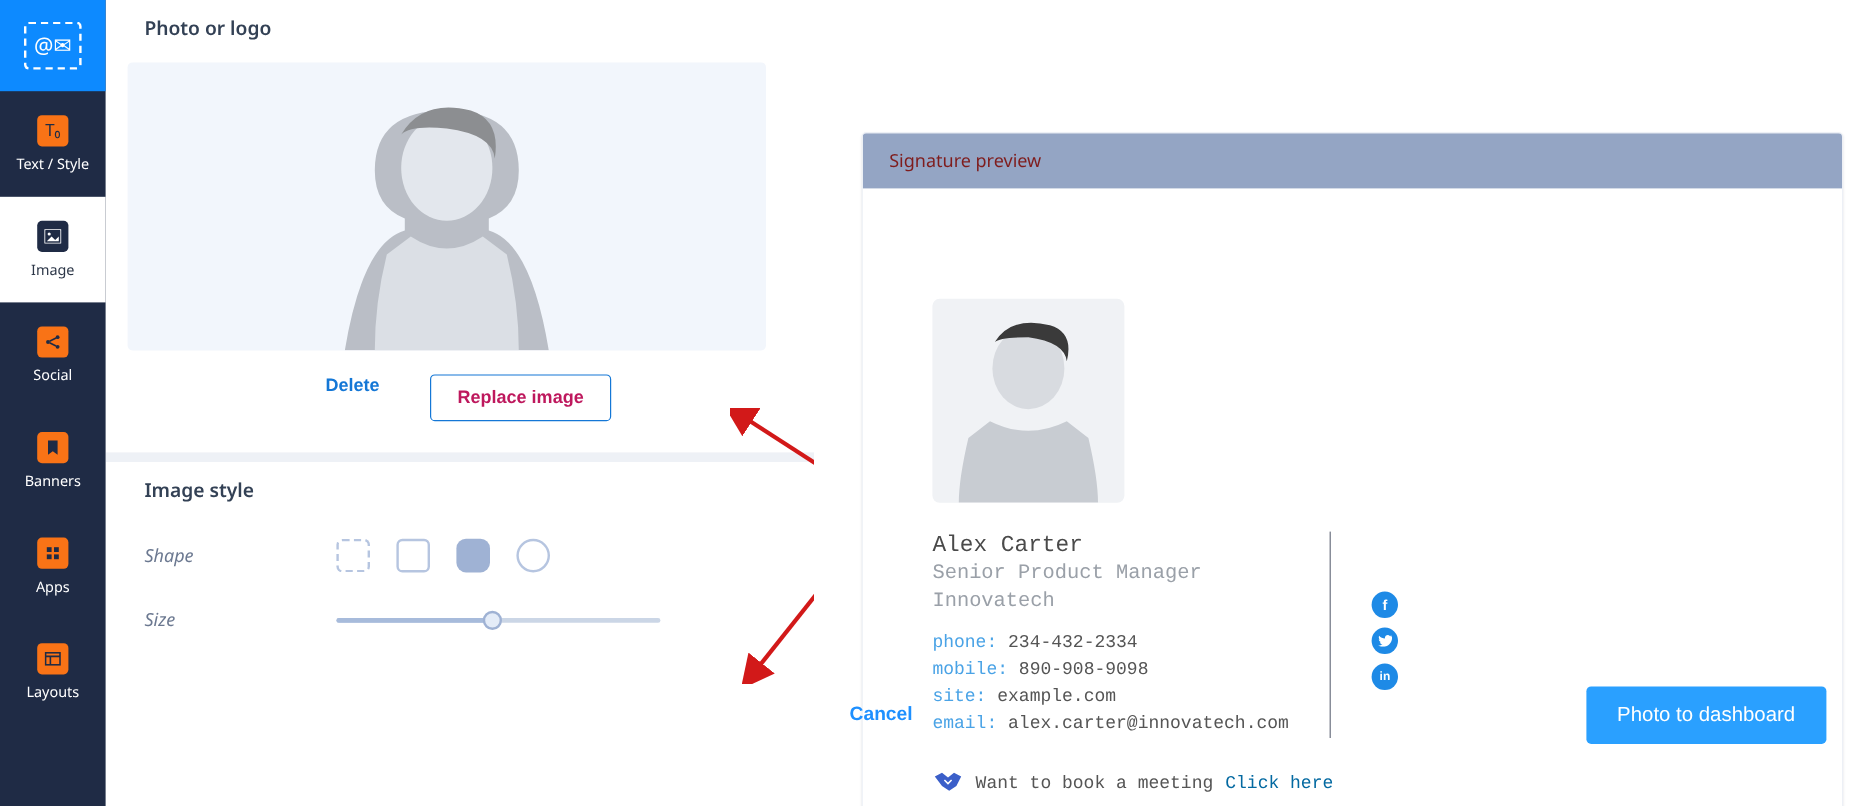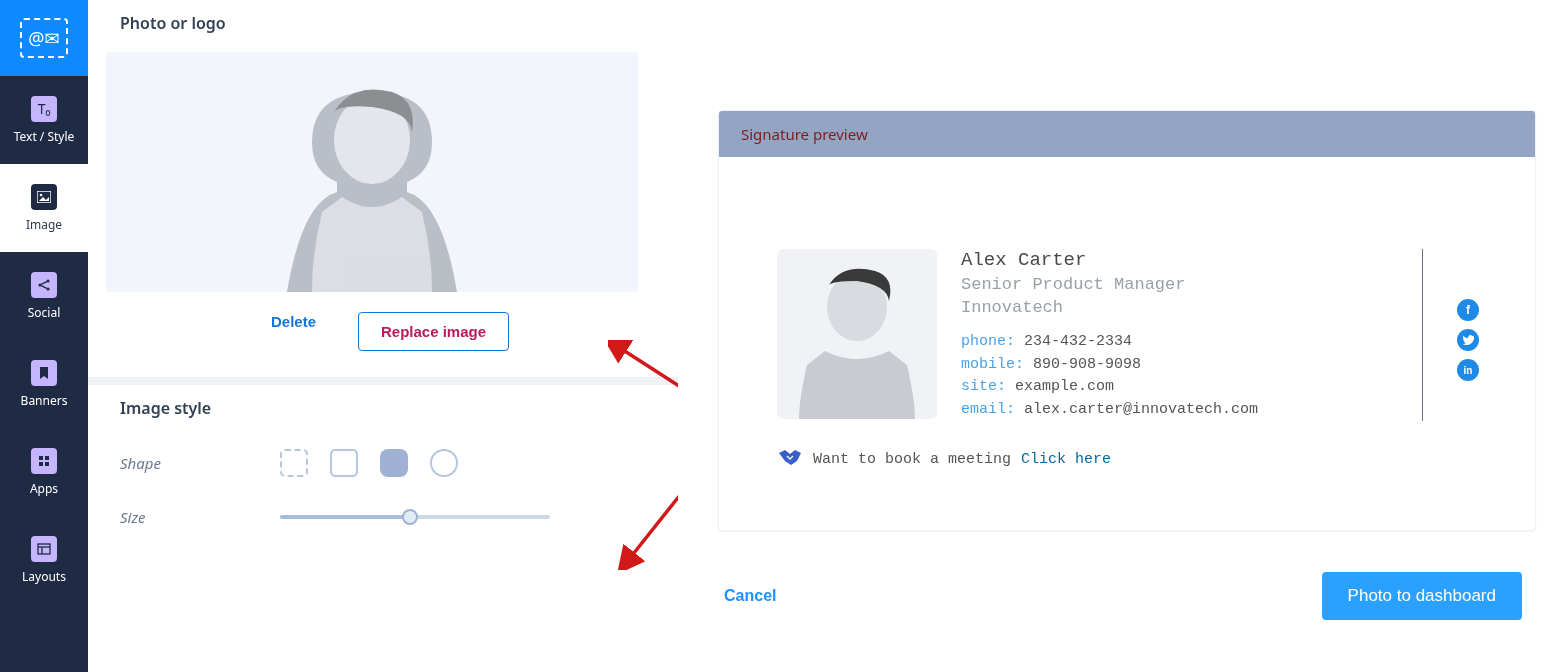--- a/index.html
+++ b/index.html
@@ -50,21 +50,21 @@
     background:var(--sidebar-active);
     height:76px;
   }
   .side-item.active{
     background:#ffffff;
     color:#2d3748;
   }
   .side-icon-box{
     width:26px;
     height:26px;
-    background:#c4b5fd;
+    background:#f97316;
     border-radius:4px;
     display:flex;
     align-items:center;
     justify-content:center;
     color:#1f2b45;
     font-size:14px;
   }
   .side-item.active .side-icon-box{
     background:#1f2b45;
     color:#fff;
@@ -193,20 +193,21 @@
   }
   .sig{
     padding:92px 56px 58px 58px;
     font-family: "Courier New", monospace;
     color:#555;
   }
   .sig-main{
     display:flex;
     gap:24px;
     align-items:flex-start;
+    flex-direction:column;
   }
   .sig-photo{
     width:160px;height:170px;background:#f0f2f5;border-radius:6px;
     display:flex;align-items:flex-end;justify-content:center;overflow:hidden;
   }
   .sig-info{flex:1;display:flex;gap:30px}
   .sig-text{flex:1}
   .sig-name{font-size:19px;color:#4a4a4a}
   .sig-title{color:#9aa0a8;font-size:17px;margin-top:4px}
   .sig-company{color:#9aa0a8;font-size:17px;margin-top:4px}
@@ -221,21 +222,21 @@
   }
   .sig-meet{
     display:flex;align-items:center;gap:10px;margin-top:26px;font-size:15px;
   }
   .sig-meet .hand{color:#3b5fc9}
   .sig-meet .click{color:#0369a1}
 
   .footer{
     position:absolute;
     bottom:52px;
-    left:40px;
+    left:24px;
     right:40px;
     display:flex;
     justify-content:space-between;
     align-items:center;
   }
   .primary-btn{
     background:#2aa0ff;
     color:#fff;
     border:none;
     border-radius:4px;

